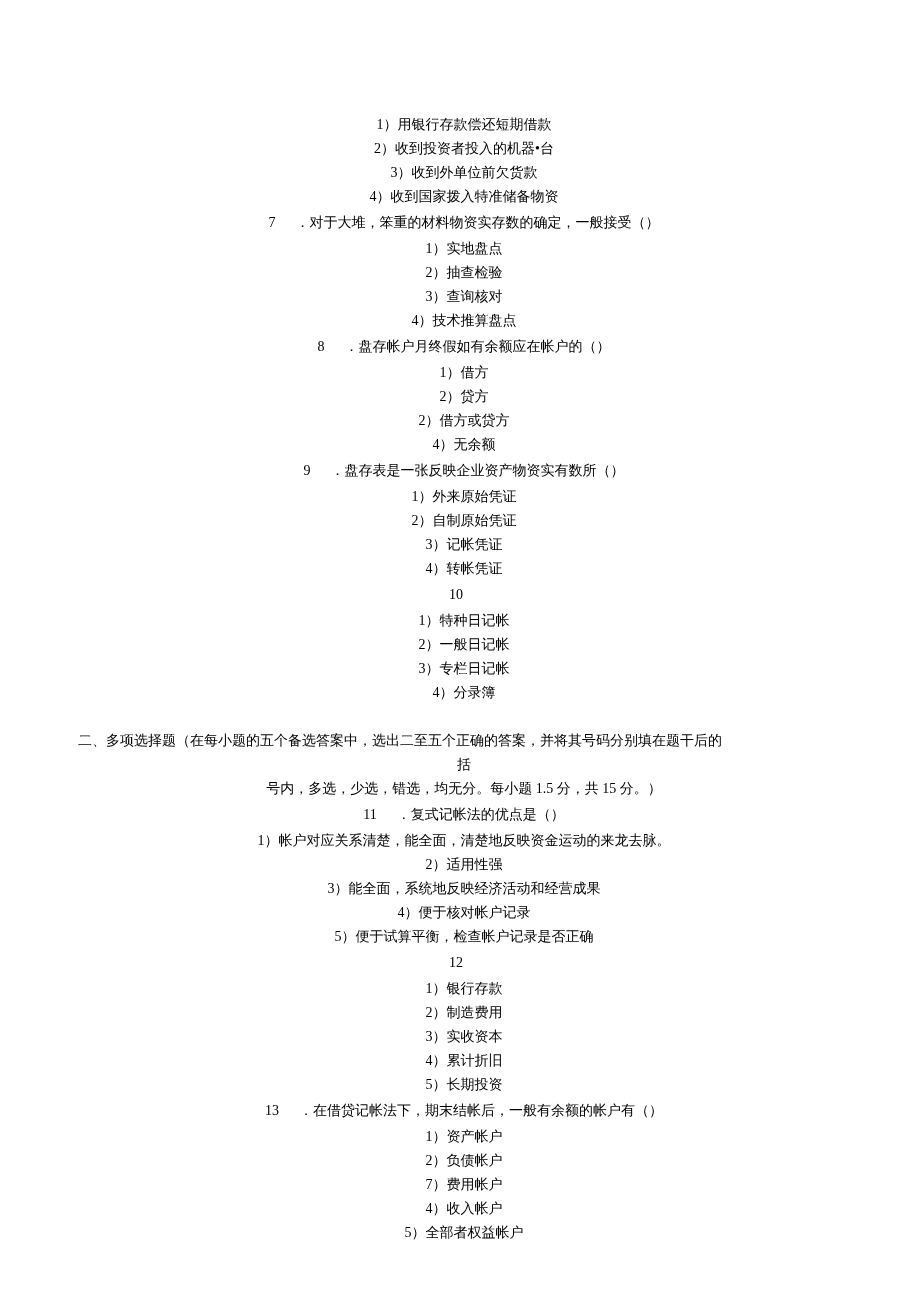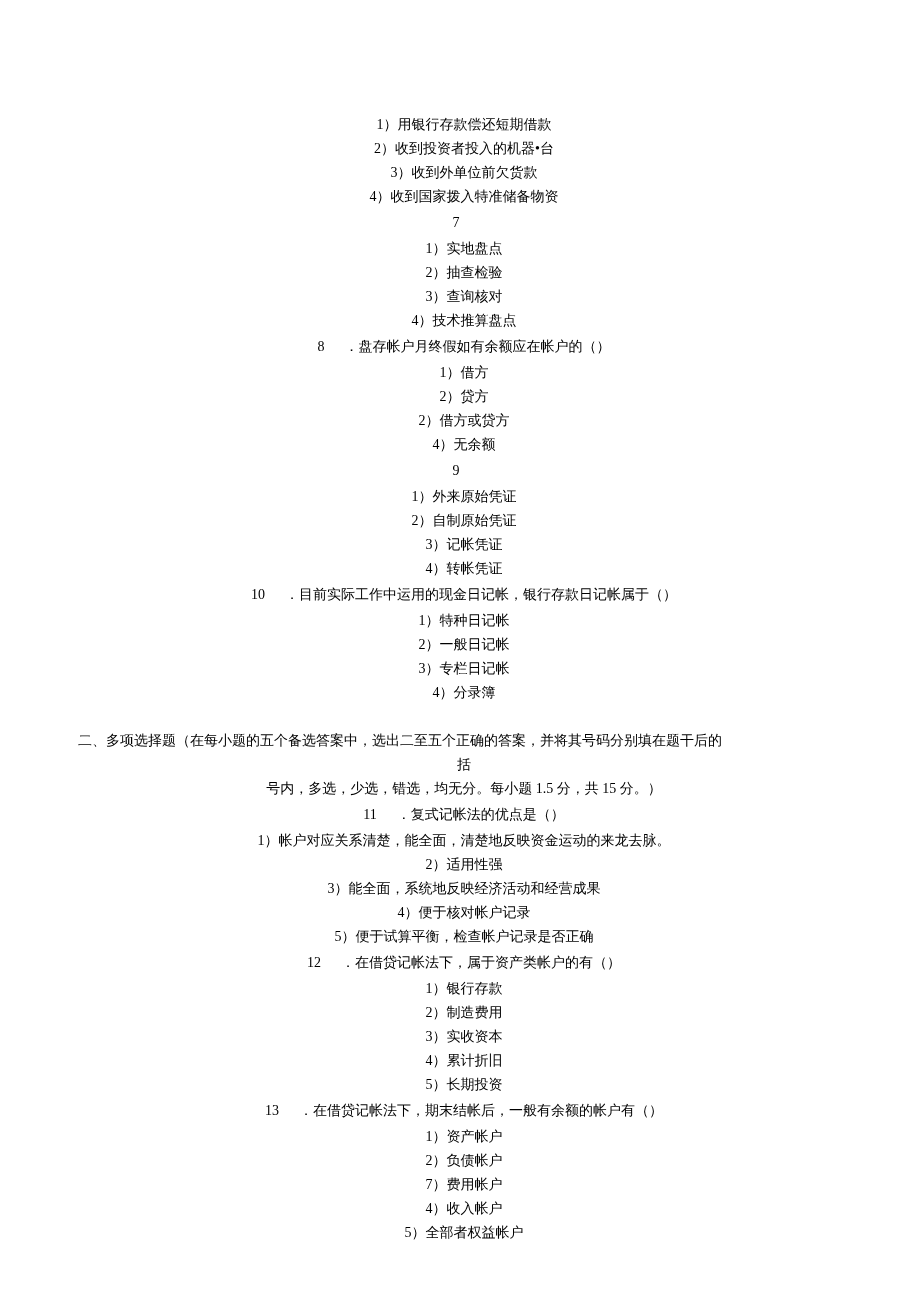--- a/index.html
+++ b/index.html
@@ -46,46 +46,47 @@
 </head>
 <body>
 
 <div class="line">1）用银行存款偿还短期借款</div>
 <div class="line">2）收到投资者投入的机器•台</div>
 <div class="line">3）收到外单位前欠货款</div>
 <div class="line">4）收到国家拨入特准储备物资</div>
 
 <div class="item-line">
   <span class="num">7</span>
+  <span>．对于大堆，笨重的材料物资实存数的确定，一般接受（）</span>
 </div>
 <div class="line">1）实地盘点</div>
 <div class="line">2）抽查检验</div>
 <div class="line">3）查询核对</div>
 <div class="line">4）技术推算盘点</div>
 
 <div class="item-line">
   <span class="num">8</span>
   <span>．盘存帐户月终假如有余额应在帐户的（）</span>
 </div>
 <div class="line">1）借方</div>
 <div class="line">2）贷方</div>
 <div class="line">2）借方或贷方</div>
 <div class="line">4）无余额</div>
 
 <div class="item-line">
   <span class="num">9</span>
+  <span>．盘存表是一张反映企业资产物资实有数所（）</span>
 </div>
 <div class="line">1）外来原始凭证</div>
 <div class="line">2）自制原始凭证</div>
 <div class="line">3）记帐凭证</div>
 <div class="line">4）转帐凭证</div>
 
 <div class="item-line">
   <span class="num">10</span>
-  <span>．目前实际工作中运用的现金日记帐，银行存款日记帐属于（）</span>
 </div>
 <div class="line">1）特种日记帐</div>
 <div class="line">2）一般日记帐</div>
 <div class="line">3）专栏日记帐</div>
 <div class="line">4）分录簿</div>
 
 <div class="spacer"></div>
 
 <div class="sect-line">二、多项选择题（在每小题的五个备选答案中，选出二至五个正确的答案，并将其号码分别填在题干后的</div>
 <div class="sect-cont">括</div>
@@ -96,21 +97,20 @@
   <span>．复式记帐法的优点是（）</span>
 </div>
 <div class="line">1）帐户对应关系清楚，能全面，清楚地反映资金运动的来龙去脉。</div>
 <div class="line">2）适用性强</div>
 <div class="line">3）能全面，系统地反映经济活动和经营成果</div>
 <div class="line">4）便于核对帐户记录</div>
 <div class="line">5）便于试算平衡，检查帐户记录是否正确</div>
 
 <div class="item-line">
   <span class="num">12</span>
-  <span>．在借贷记帐法下，属于资产类帐户的有（）</span>
 </div>
 <div class="line">1）银行存款</div>
 <div class="line">2）制造费用</div>
 <div class="line">3）实收资本</div>
 <div class="line">4）累计折旧</div>
 <div class="line">5）长期投资</div>
 
 <div class="item-line">
   <span class="num">13</span>
   <span>．在借贷记帐法下，期末结帐后，一般有余额的帐户有（）</span>

